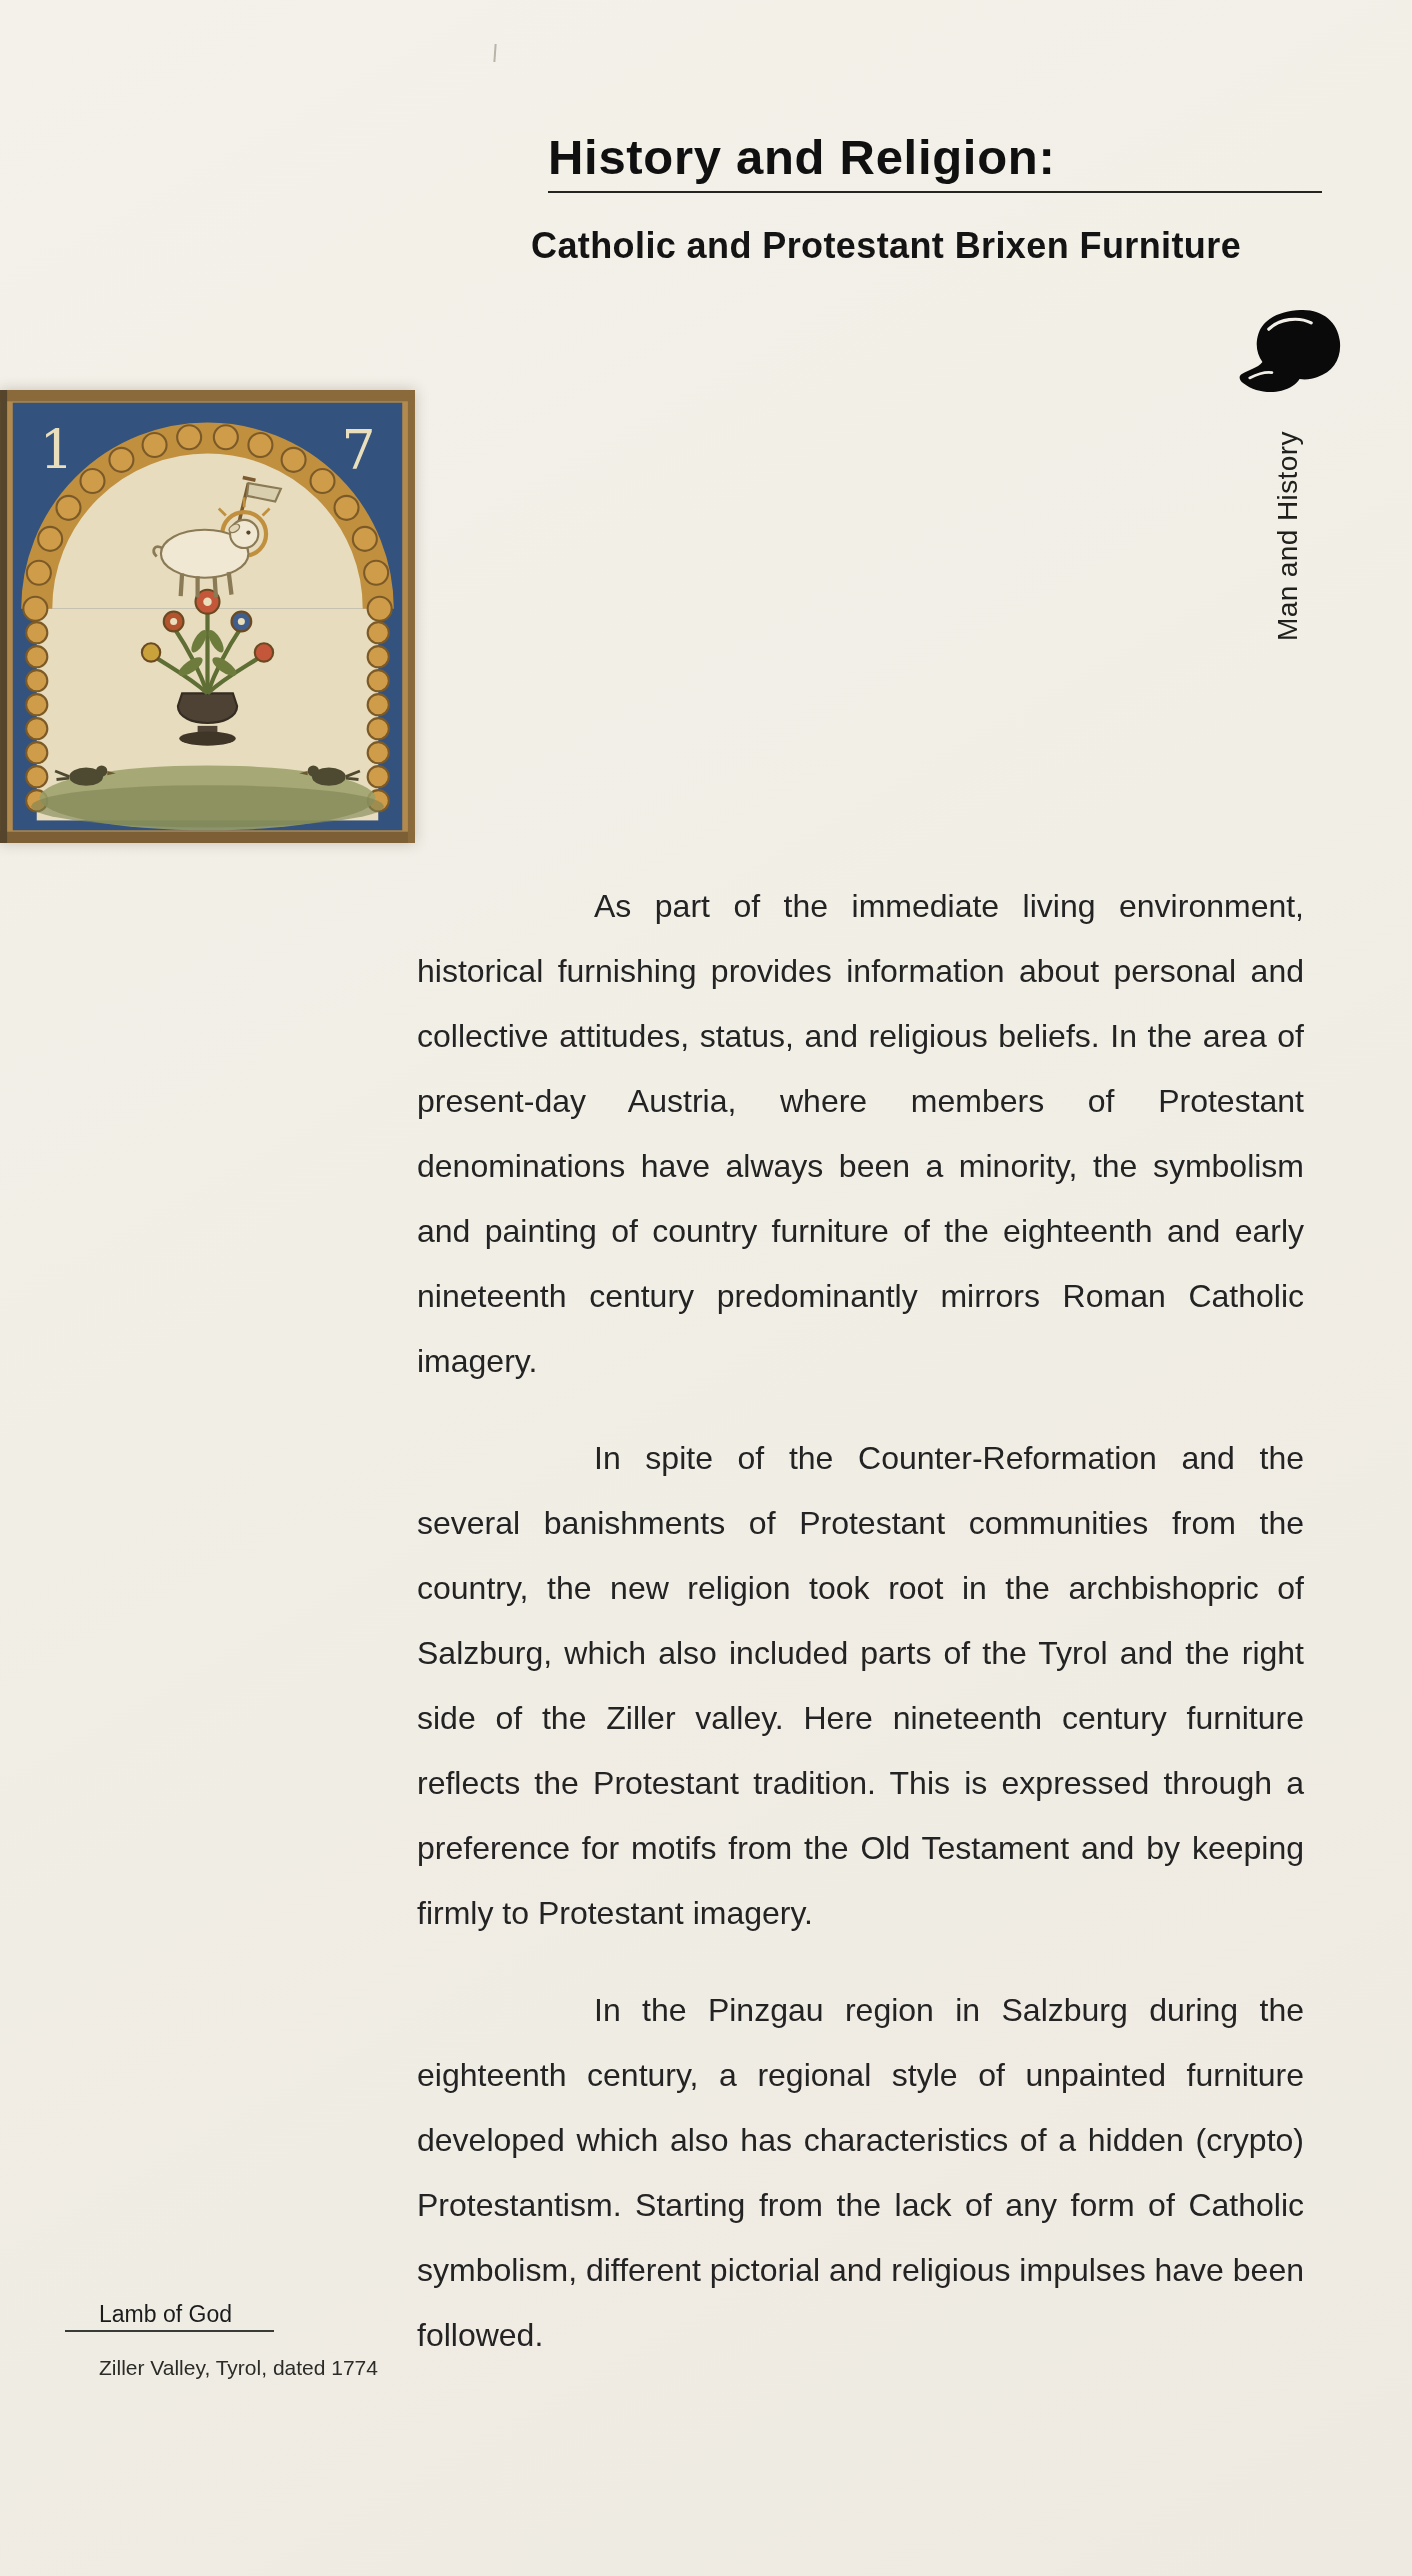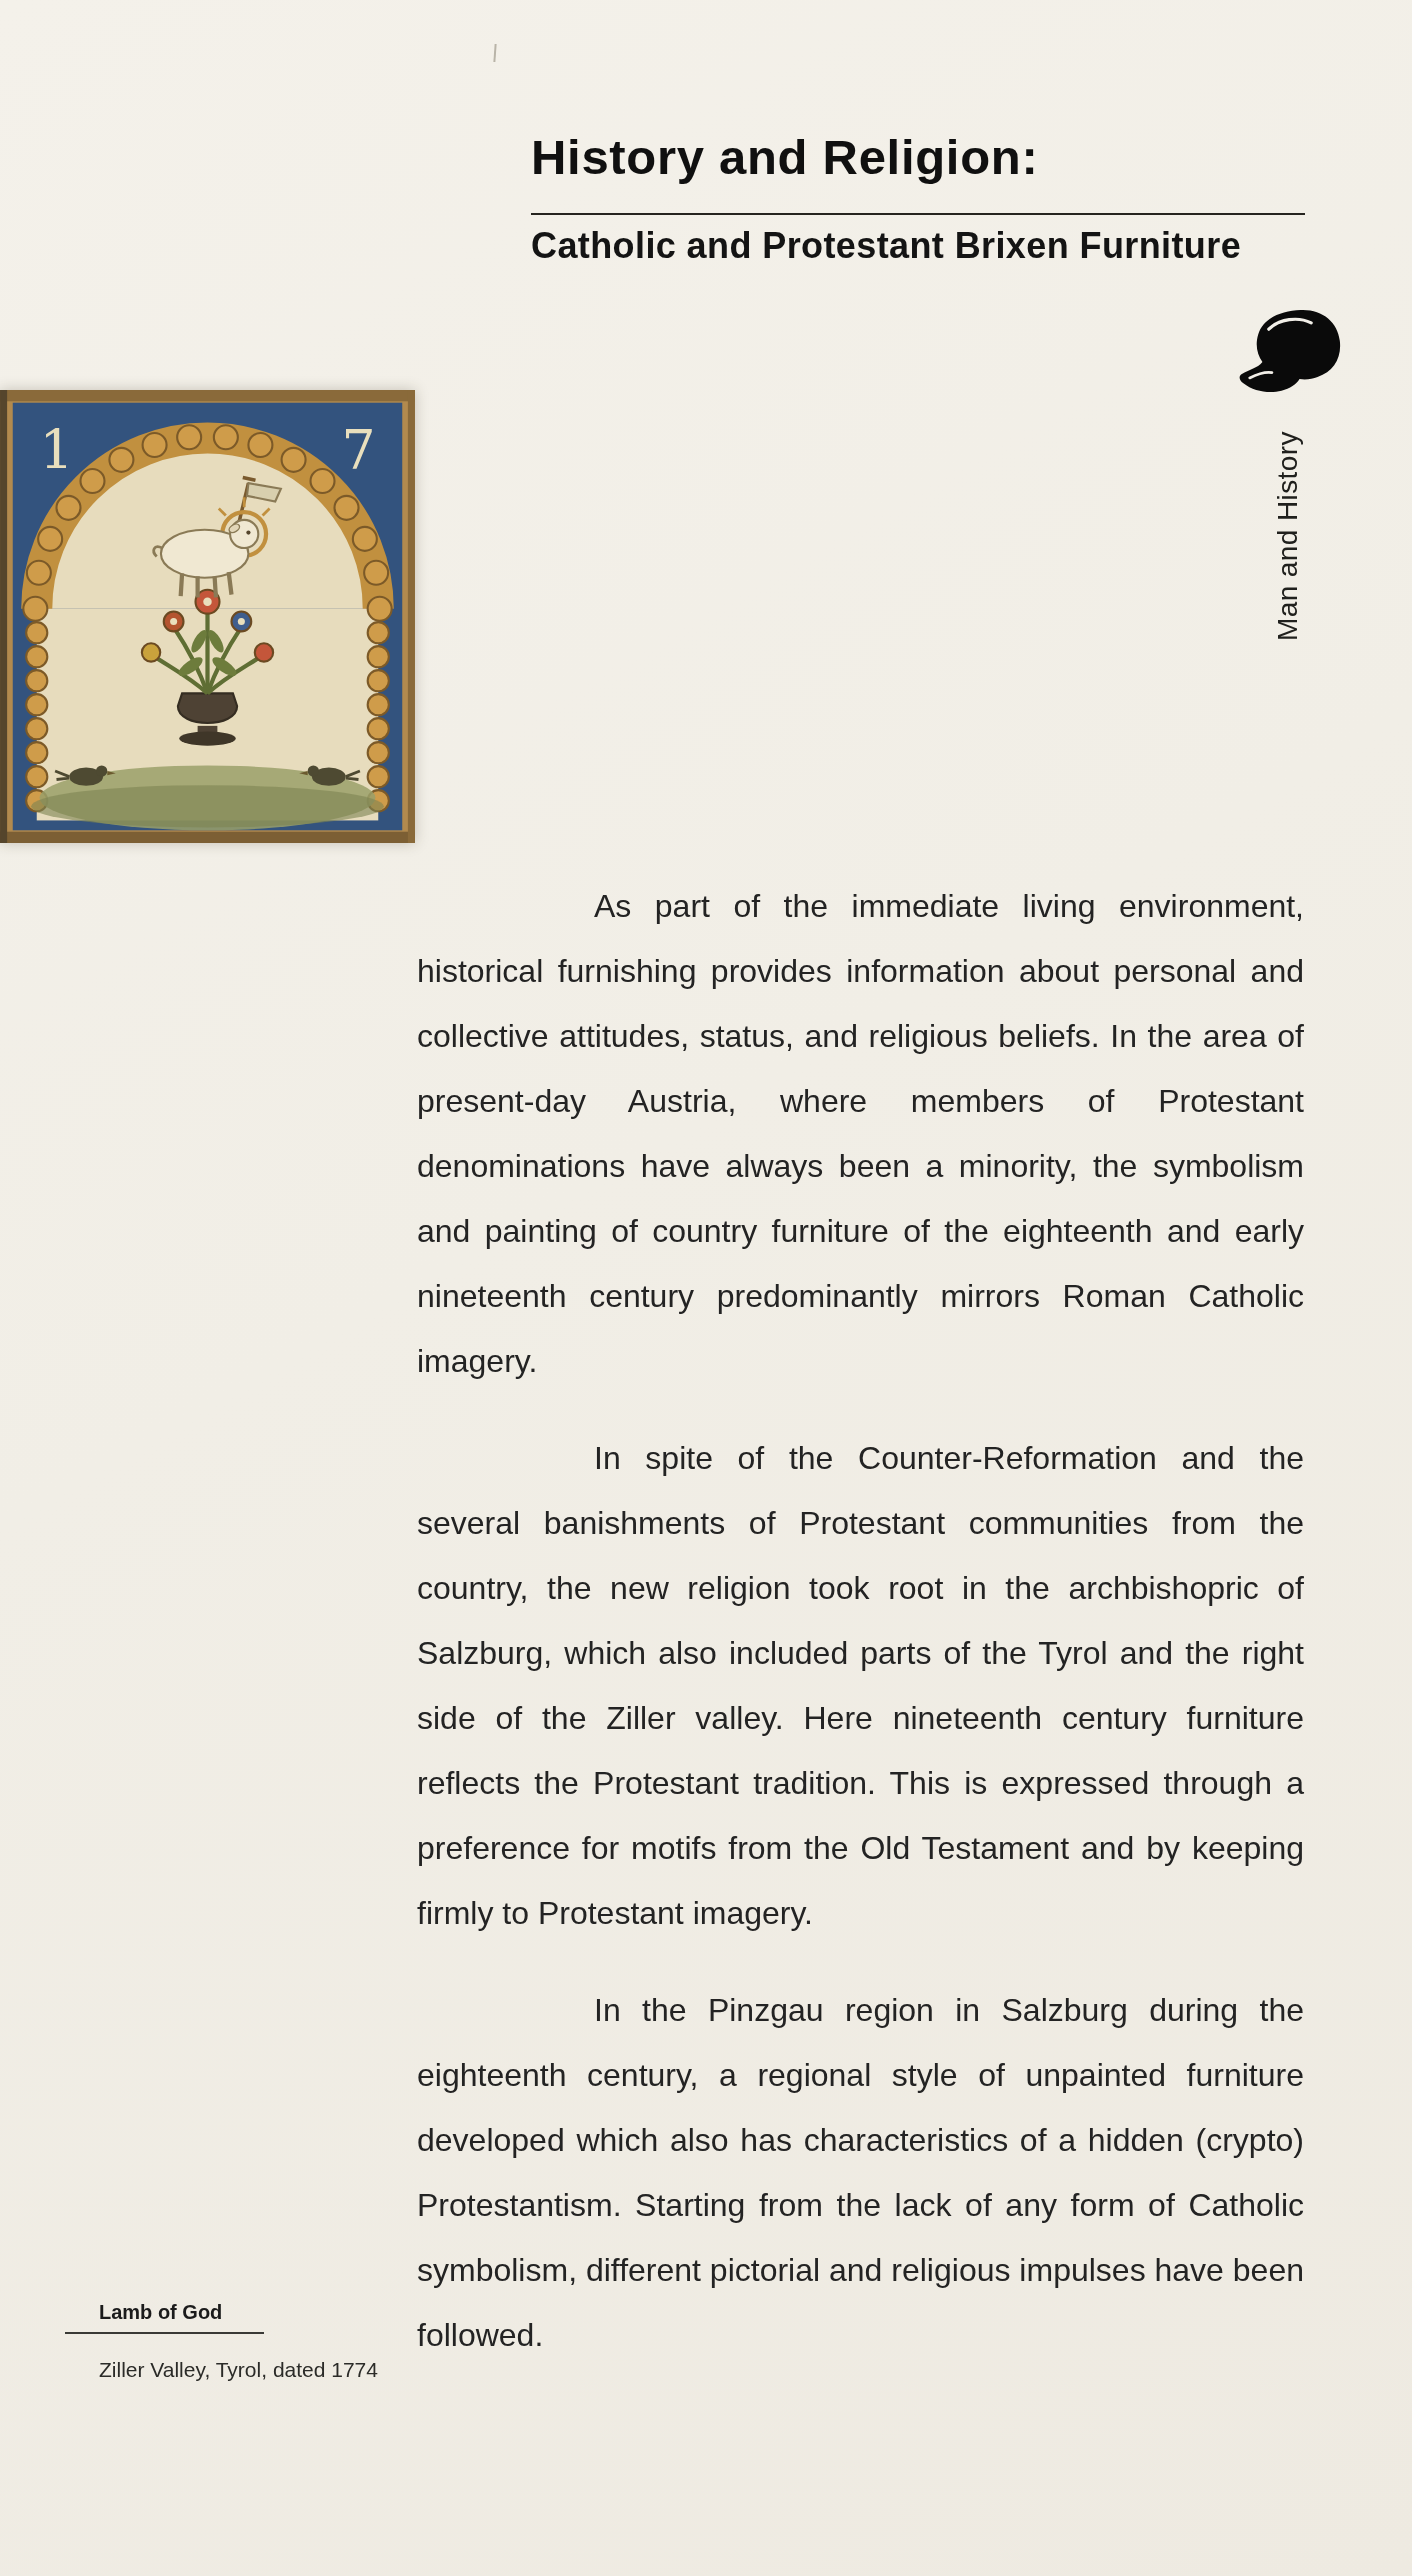--- a/index.html
+++ b/index.html
@@ -17,27 +17,27 @@
   .scan-artifact {
     position: absolute;
     left: 494px; top: 44px;
     width: 2.1px; height: 18.4px;
     background: #b9b4a8;
     transform: rotate(4deg);
   }
 
   .title {
     position: absolute;
-    left: 531px; top: 129px;
+    left: 548px; top: 129px;
     width: 774px;
     font-size: 49px;
     font-weight: bold;
     letter-spacing: 0.7px;
     color: #101010;
-    padding-bottom: 28px;
+    padding-bottom: 6px;
     border-bottom: 2.8px solid #26241f;
   }
 
   .subtitle {
     position: absolute;
     left: 531px; top: 225px;
     width: 876px;
     font-size: 36px;
     font-weight: bold;
     letter-spacing: 0.4px;
@@ -81,24 +81,24 @@
   }
   .body-text p { margin: 0 0 32px 0; text-indent: 177px; }
 
   .caption {
     position: absolute;
     left: 65px; top: 2301px;
     width: 777px;
   }
   .caption-title {
     display: inline-block;
-    font-size: 20px;
-    font-weight: bold;
+    font-size: 23px;
+    font-weight: normal;
     color: #1b1b1b;
-    padding: 0 42px 8px 34px;
+    padding: 0 42px 2px 34px;
     border-bottom: 2.1px solid #3a3a36;
   }
   .caption-line {
     font-size: 21px;
     line-height: 32px;
     color: #2b2b28;
     padding-left: 34px;
     margin-top: 20px;
   }
   .caption-line.first { margin-top: 8.5px; }

